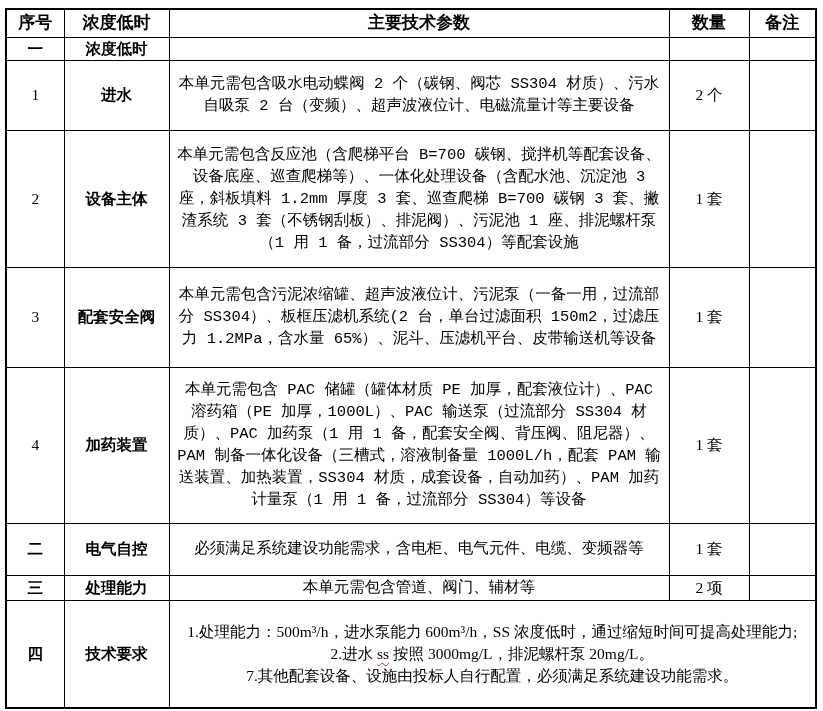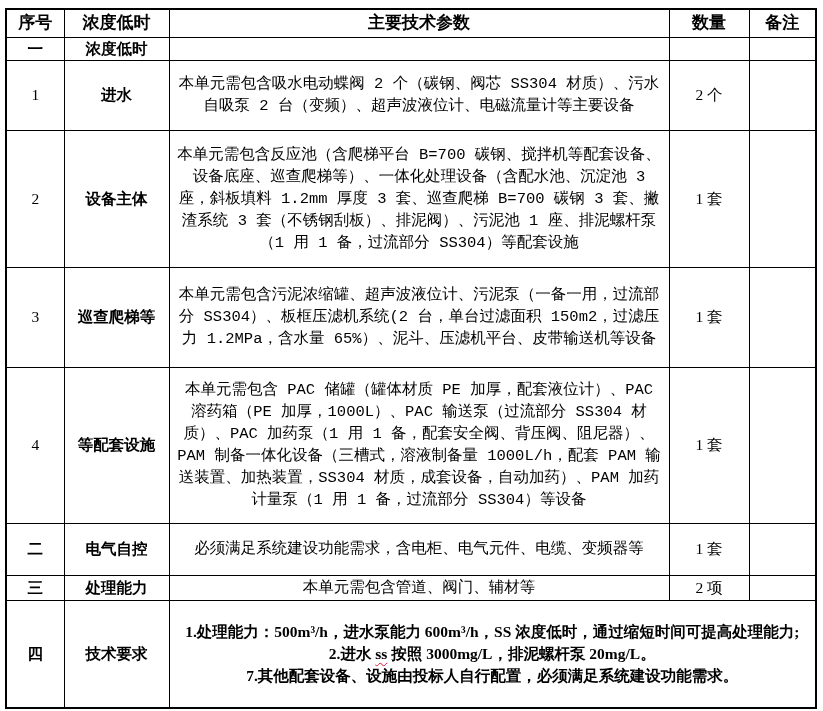--- a/index.html
+++ b/index.html
@@ -33,21 +33,21 @@
     font-size: 17px;
     padding: 0 6px;
   }
   td.sn { font-size: 15.5px; }
   td.sn-cjk { font-weight: bold; font-size: 16.5px; }
   td.name { font-weight: bold; font-size: 16.5px; padding: 0 2px; }
   td.params { text-align: center; font-family: Liberation Mono, monospace; }
   td.qty { font-size: 15.5px; }
   td.tech {
     text-align: left;
-    font-weight: bold;
+    font-weight: normal;
     font-size: 16px;
     line-height: 23.5px;
     padding: 2px 9px;
     border-radius: 24px;
   }
   .misspell {
     text-decoration: underline;
     text-decoration-style: wavy;
     text-decoration-color: #e8112d;
     text-decoration-thickness: 1px;
@@ -96,29 +96,29 @@
     <tr style="height:137px">
       <td class="sn">2</td>
       <td class="name">设备主体</td>
       <td class="params">本单元需包含反应池（含爬梯平台 B=700 碳钢、搅拌机等配套设备、设备底座、巡查爬梯等）、一体化处理设备（含配水池、沉淀池 3 座，斜板填料 1.2mm 厚度 3 套、巡查爬梯 B=700 碳钢 3 套、撇渣系统 3 套（不锈钢刮板）、排泥阀）、污泥池 1 座、排泥螺杆泵（1 用 1 备，过流部分 SS304）等配套设施</td>
       <td class="qty">1 套</td>
       <td></td>
     </tr>
 
     <tr style="height:100px">
       <td class="sn">3</td>
-      <td class="name">巡查爬梯等</td>
+      <td class="name">配套安全阀</td>
       <td class="params">本单元需包含污泥浓缩罐、超声波液位计、污泥泵（一备一用，过流部分 SS304）、板框压滤机系统(2 台，单台过滤面积 150m2，过滤压力 1.2MPa，含水量 65%）、泥斗、压滤机平台、皮带输送机等设备</td>
       <td class="qty">1 套</td>
       <td></td>
     </tr>
 
     <tr style="height:156px">
       <td class="sn">4</td>
-      <td class="name">等配套设施</td>
+      <td class="name">加药装置</td>
       <td class="params">本单元需包含 PAC 储罐（罐体材质 PE 加厚，配套液位计）、PAC 溶药箱（PE 加厚，1000L）、PAC 输送泵（过流部分 SS304 材质）、PAC 加药泵（1 用 1 备，配套安全阀、背压阀、阻尼器）、PAM 制备一体化设备（三槽式，溶液制备量 1000L/h，配套 PAM 输送装置、加热装置，SS304 材质，成套设备，自动加药）、PAM 加药计量泵（1 用 1 备，过流部分 SS304）等设备</td>
       <td class="qty">1 套</td>
       <td></td>
     </tr>
 
     <tr style="height:52px">
       <td class="sn sn-cjk">二</td>
       <td class="name">电气自控</td>
       <td class="params">必须满足系统建设功能需求，含电柜、电气元件、电缆、变频器等</td>
       <td class="qty">1 套</td>

